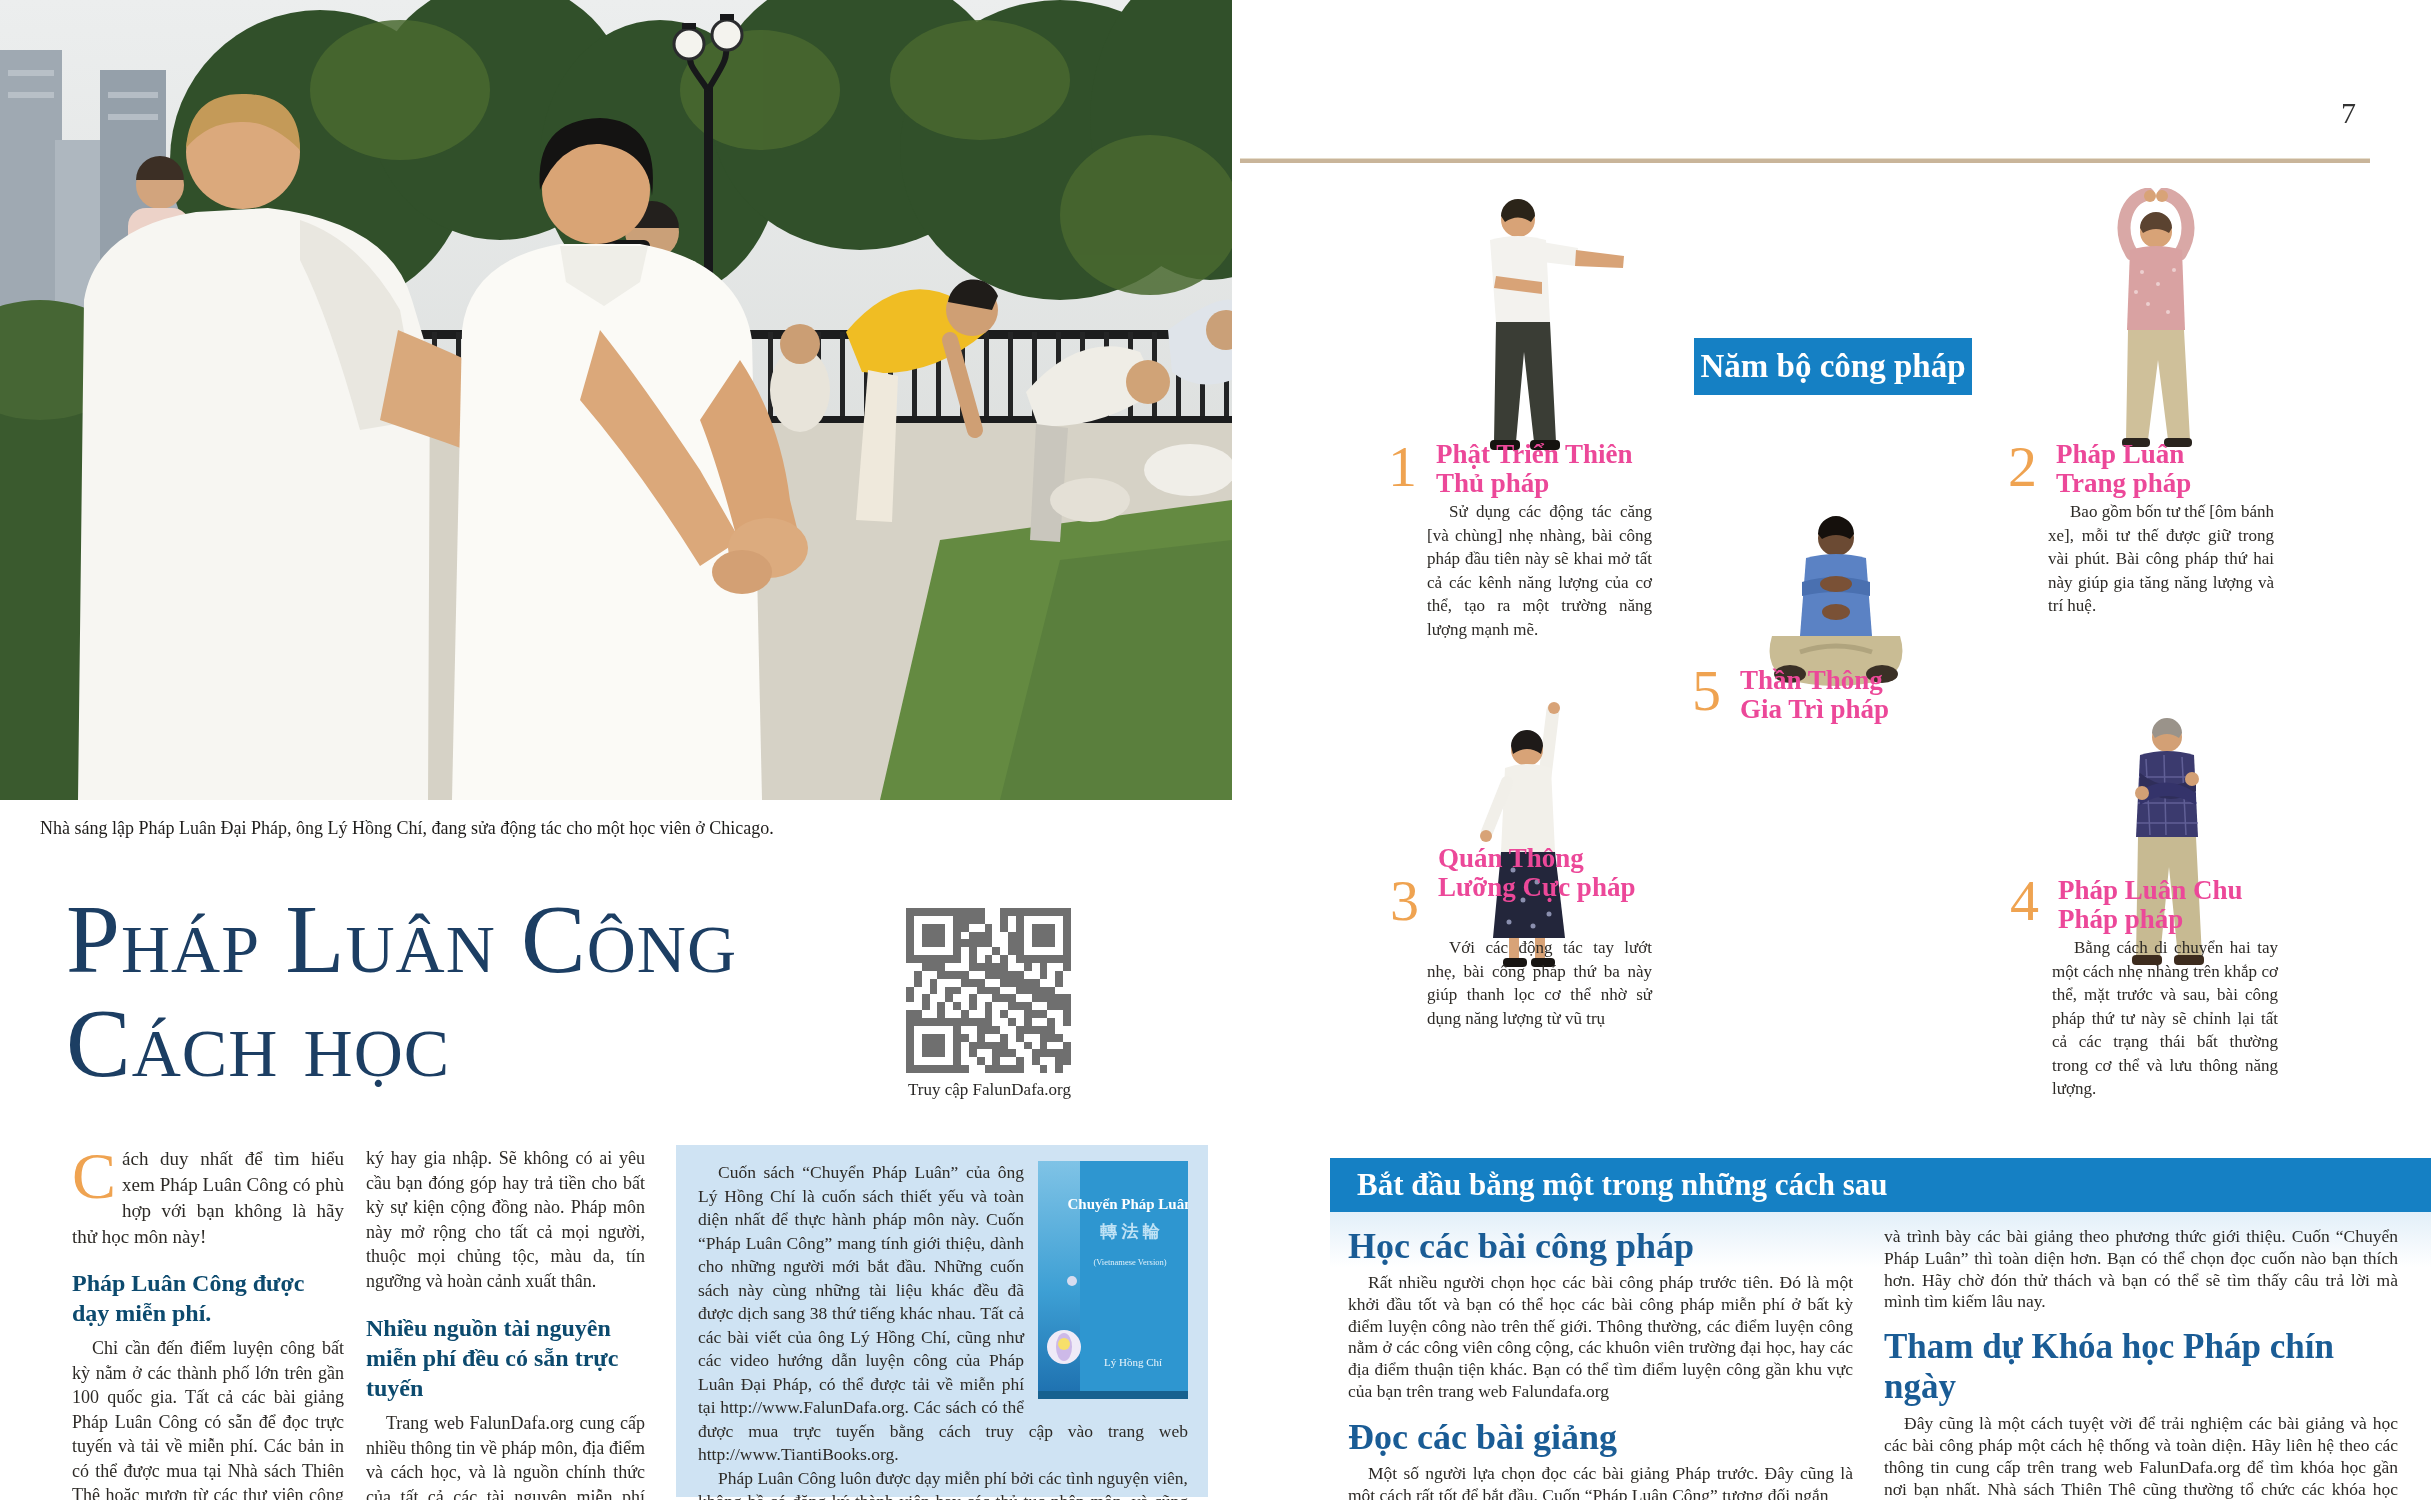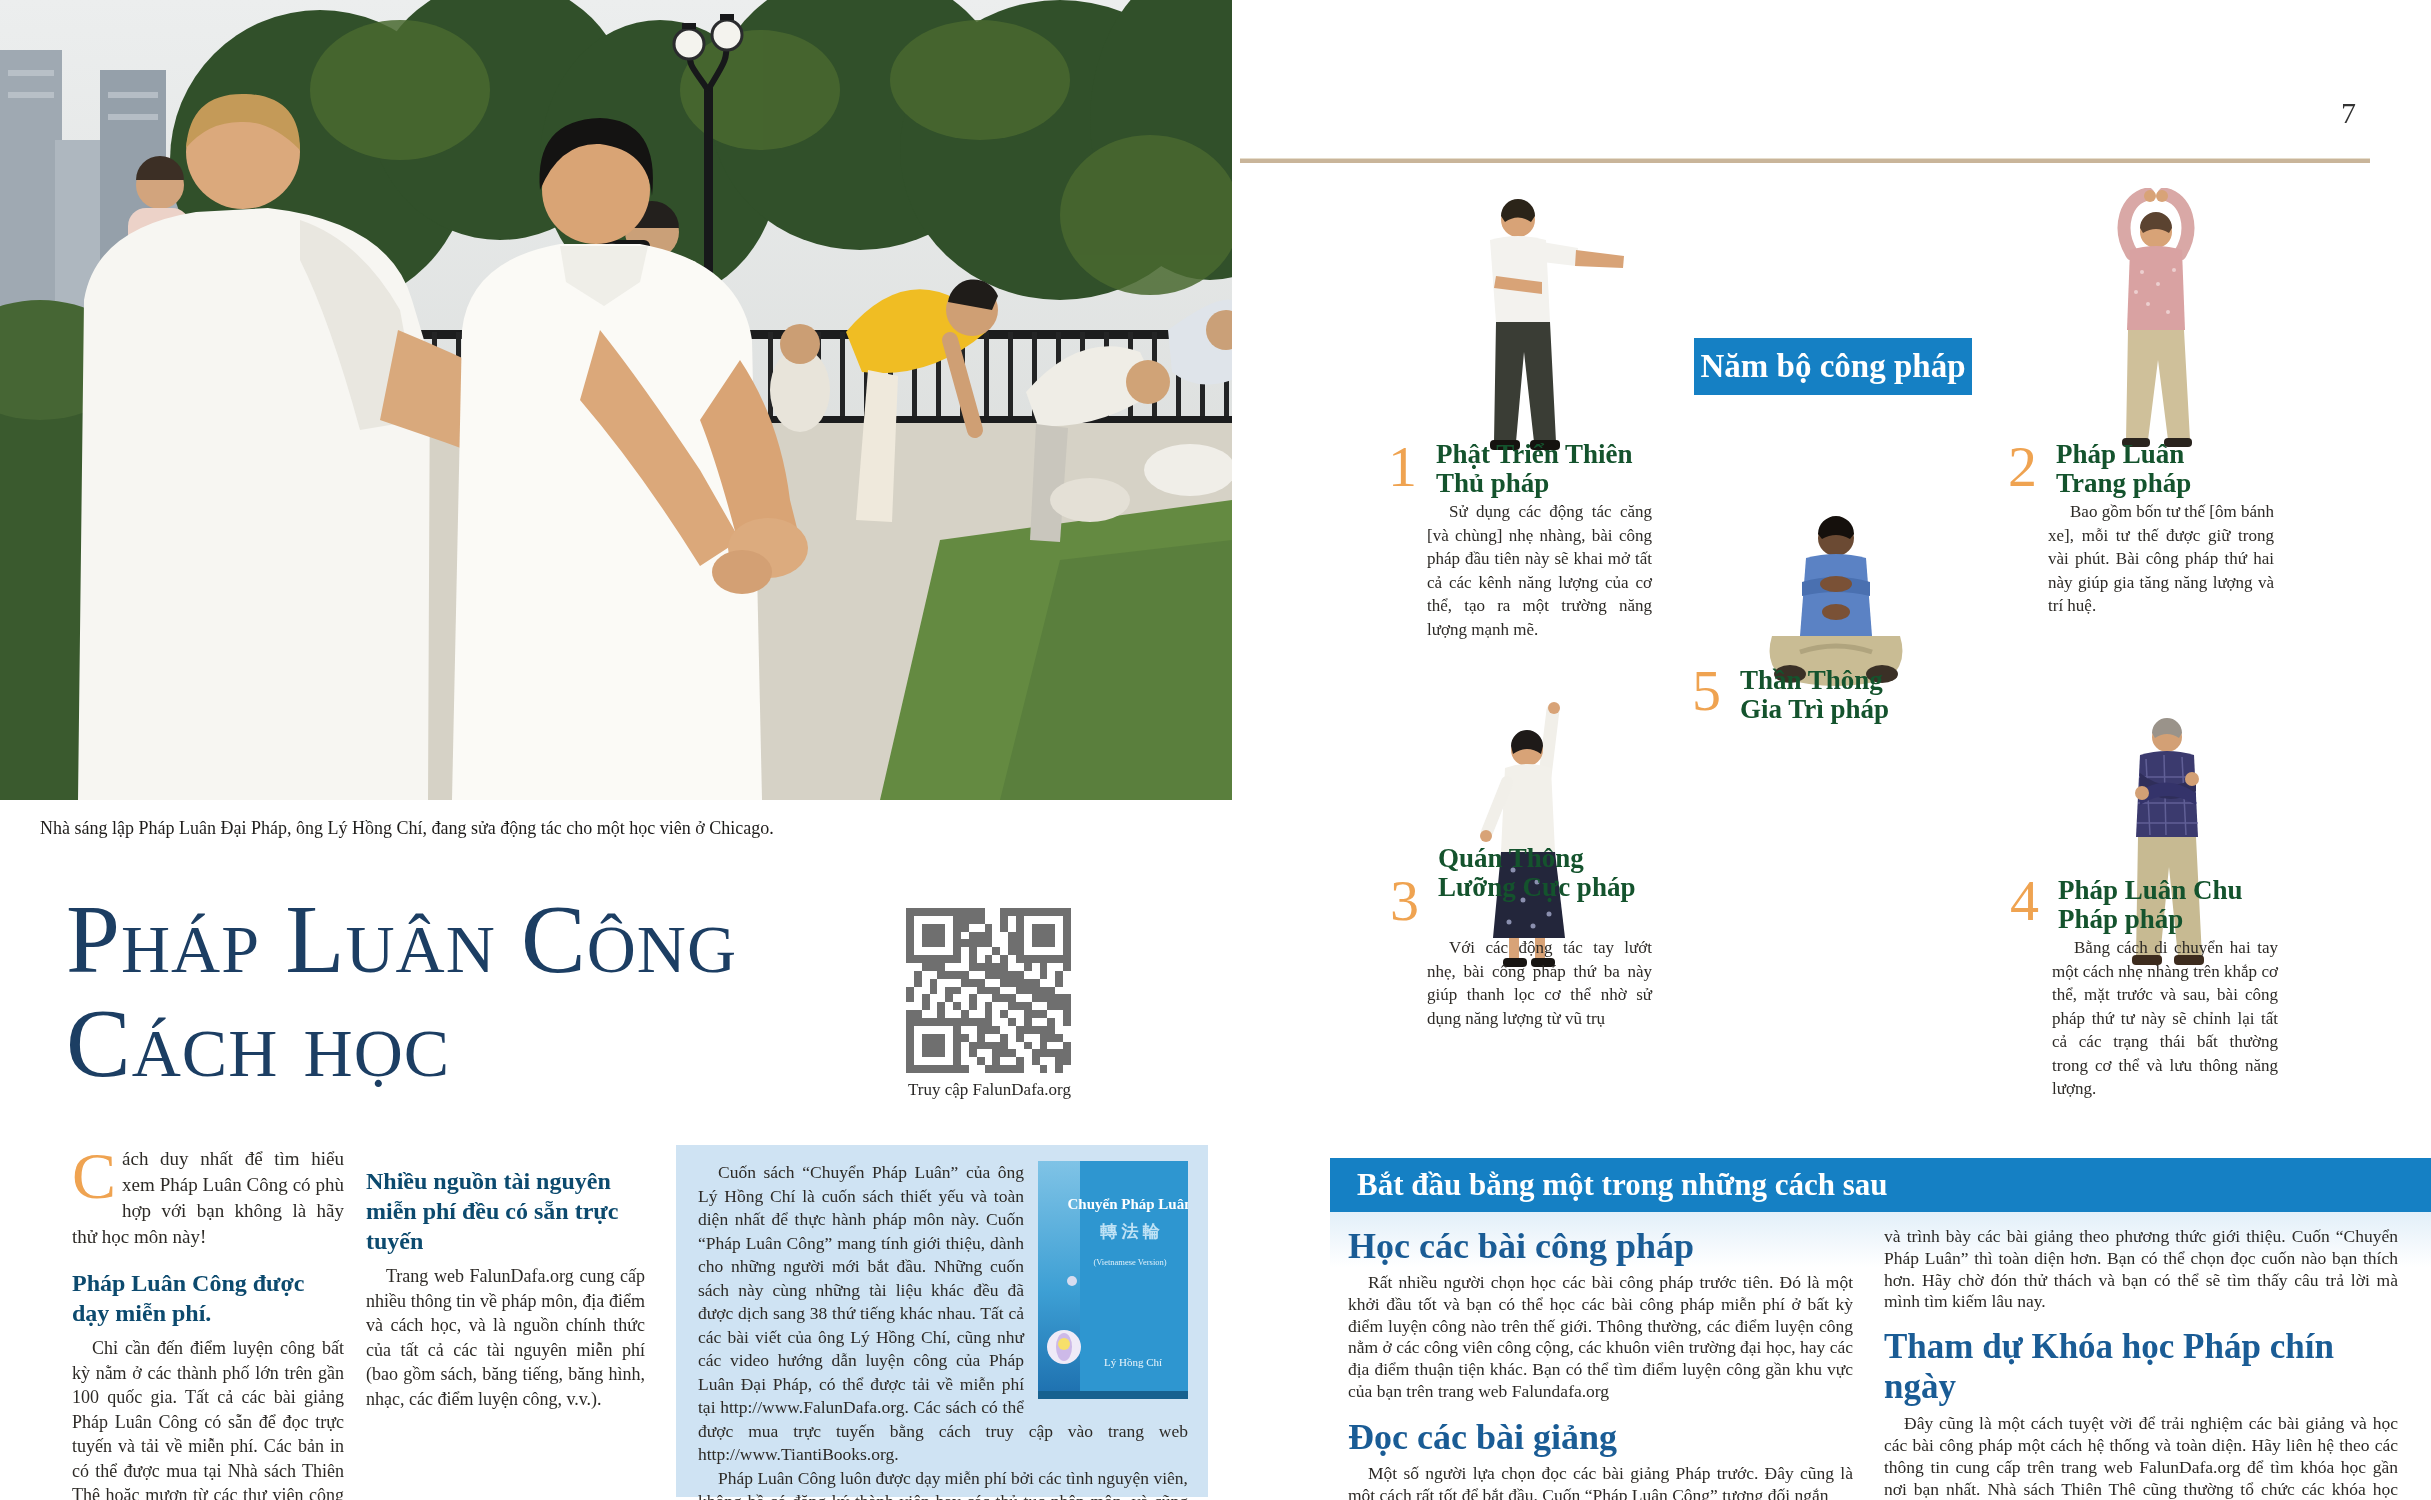--- a/index.html
+++ b/index.html
@@ -40,21 +40,21 @@
   .toprule{left:1240px;top:158px;width:1130px;height:4px;background:#c9b59a;border-top:1px solid #e6ddcc;}
 
   .banner{background:#1580c4;color:#ffffff;font-weight:bold;}
   .banner-five{left:1694px;top:338px;width:278px;height:57px;font-size:33px;line-height:57px;text-align:center;}
   .banner-start{left:1330px;top:1158px;width:1101px;height:54px;font-size:31px;line-height:54px;
                 padding-left:27px;box-sizing:border-box;}
   .start-bg{left:1330px;top:1212px;width:1101px;height:288px;
             background:linear-gradient(#e2eff9,#ffffff 55px);}
 
   .ex-num{font-size:58px;line-height:58px;color:#efa351;width:44px;text-align:left;}
-  .ex-head{font-weight:bold;color:#14532d;font-size:27px;line-height:29px;}
+  .ex-head{font-weight:bold;color:#ec4899;font-size:27px;line-height:29px;}
   .ex-desc{font-size:17px;line-height:23.5px;text-align:justify;}
   .ex-desc .ind{display:inline-block;width:22px;}
   .fig svg{display:block;width:100%;height:100%;}
 
   .bcol{font-size:17.5px;line-height:21.8px;text-align:justify;}
   .bcol p{margin:0;text-indent:20px;}
   .bcol p.noindent{text-indent:0;}
   .b-heading{font-weight:bold;color:#1a5c95;font-size:36px;line-height:40px;text-align:left;margin:0 0 6px 0;}
   .b-heading.later{margin-top:14px;}
   .bcol1{left:1348px;top:1226px;width:505px;}
@@ -634,20 +634,21 @@
   <div class="abs qr-caption">Truy cập FalunDafa.org</div>
 
   <div class="abs tcol col1">
     <p class="noindent intro"><span class="dropcap">C</span><span>ách duy nhất để tìm hiểu xem Pháp Luân Công có phù hợp với bạn không là hãy thử học môn này!</span></p>
     <div class="col-heading">Pháp Luân Công được dạy miễn phí.</div>
     <p>Chỉ cần đến điểm luyện công bất kỳ nằm ở các thành phố lớn trên gần 100 quốc gia. Tất cả các bài giảng Pháp Luân Công có sẵn để đọc trực tuyến và tải về miễn phí. Các bản in có thể được mua tại Nhà sách Thiên Thê hoặc mượn từ các thư viện công cộng trên toàn thế giới.</p>
 
   </div>
 
   <div class="abs tcol col2">
+    <p class="noindent">ký hay gia nhập. Sẽ không có ai yêu cầu bạn đóng góp hay trả tiền cho bất kỳ sự kiện cộng đồng nào. Pháp môn này mở rộng cho tất cả mọi người, thuộc mọi chủng tộc, màu da, tín ngưỡng và hoàn cảnh xuất thân.</p>
     <div class="col-heading">Nhiều nguồn tài nguyên miễn phí đều có sẵn trực tuyến</div>
     <p>Trang web FalunDafa.org cung cấp nhiều thông tin về pháp môn, địa điểm và cách học, và là nguồn chính thức của tất cả các tài nguyên miễn phí (bao gồm sách, băng tiếng, băng hình, nhạc, các điểm luyện công, v.v.).</p>
   </div>
 
   <div class="abs info-box">
     <div class="book">
       <svg viewBox="0 0 150 238">
         <defs>
           <linearGradient id="bk" x1="0" y1="0" x2="0" y2="1">
             <stop offset="0" stop-color="#7fc3e6"></stop>

